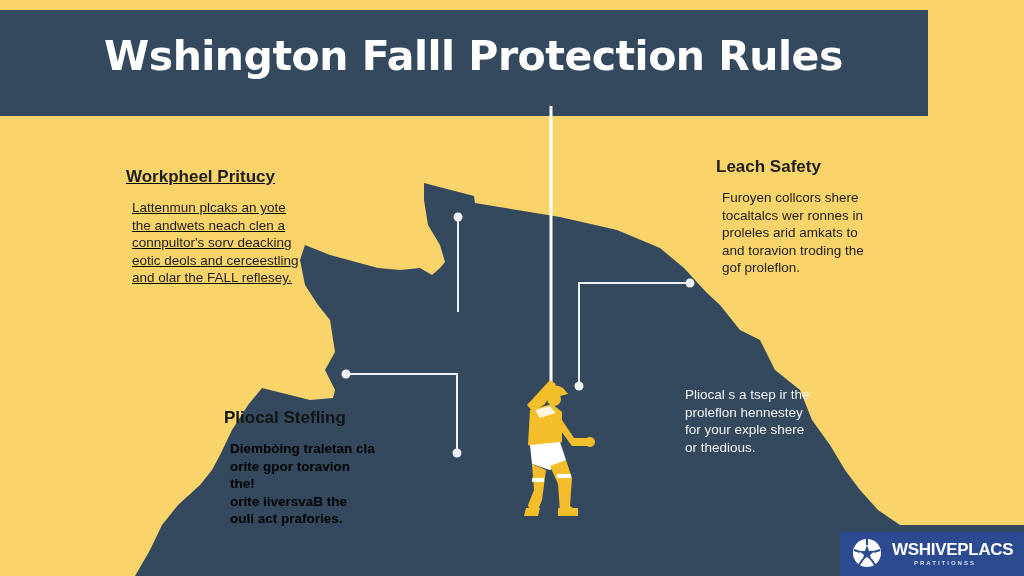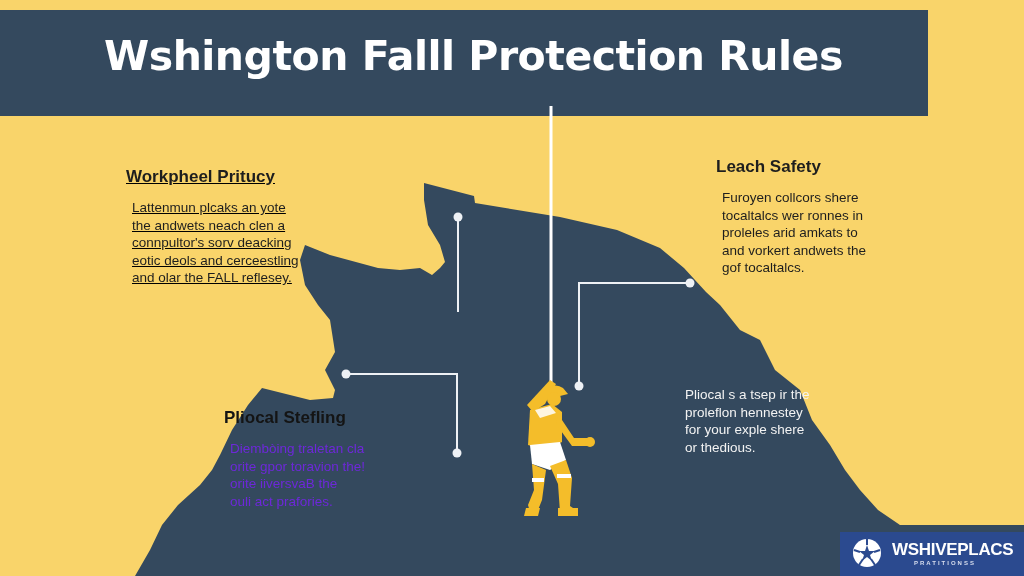--- a/index.html
+++ b/index.html
@@ -79,28 +79,28 @@
     <span>and olar the FALL reflesey.</span>
   </p>
 </div>
 
 <div class="block dark" style="left:716px; top:157px; width:170px;">
   <h3>Leach Safety</h3>
   <p>
     <span>Furoyen collcors shere</span><br>
     <span>tocaltalcs wer ronnes in</span><br>
     <span>proleles arid amkats to</span><br>
-    <span>and vorkert andwets the</span><br>
-    <span>gof tocaltalcs.</span>
+    <span>and toravion troding the</span><br>
+    <span>gof proleflon.</span>
   </p>
 </div>
 
 <div class="block" style="left:224px; top:408px; width:160px;">
   <h3 style="color:#141414;">Pliocal Stefling</h3>
-  <p style="color:#6d28d9;">
+  <p style="color:#000000;font-weight:bold;">
     <span>Diembòing traletan cla</span><br>
     <span>orite gpor toravion the!</span><br>
     <span>orite iiversvaB the</span><br>
     <span>ouli act prafories.</span>
   </p>
 </div>
 
 <div class="block light" style="left:679px; top:380px; width:150px;">
   <p>
     <span>Pliocal s a tsep ir the</span><br>

